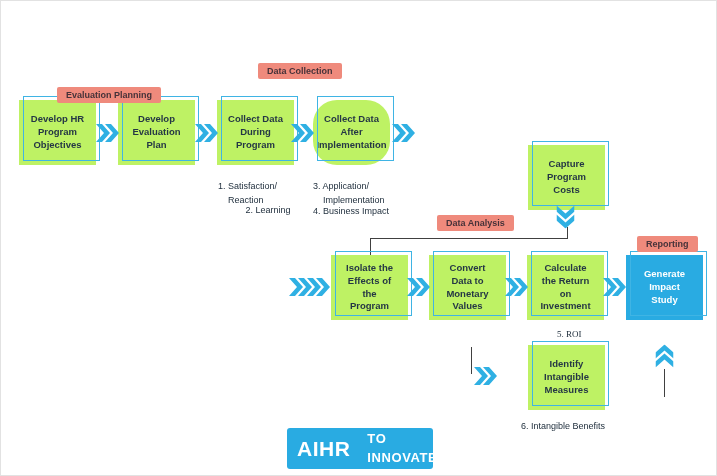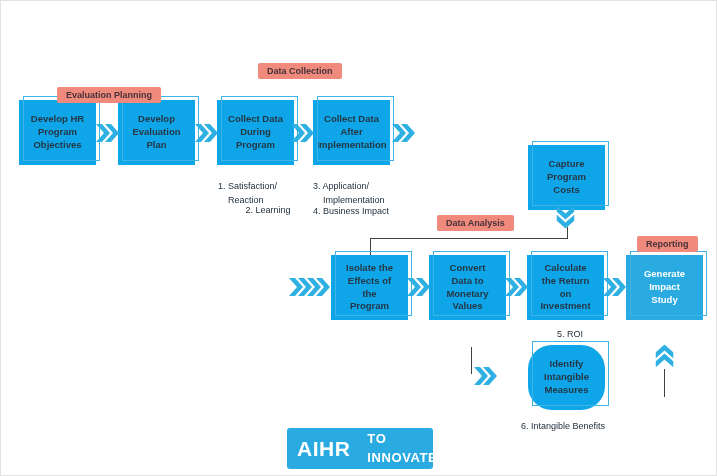--- a/index.html
+++ b/index.html
@@ -15,21 +15,21 @@
   }
   .title .accent { color:#29abe2; }
 
   .stage-label {
     position:absolute; background:#ef8a7c; color:#463239;
     font-size:9px; font-weight:bold; padding:3px 9px; border-radius:2px;
     white-space:nowrap; z-index:3;
   }
 
   .box {
-    position:absolute; width:77px; height:65px; background:#0ea5e9;
+    position:absolute; width:77px; height:65px; background:#bef264;
     color:#253745; font-weight:bold; font-size:9.5px; line-height:1.35;
     display:flex; align-items:center; justify-content:center; text-align:center;
     padding:3px 11px; box-sizing:border-box; z-index:2;
   }
   .box::after {
     content:""; position:absolute; top:-4px; left:4px; right:-4px; bottom:4px;
     border:1px solid #3fb4e4; pointer-events:none;
   }
   .box.solid { background:#29abe2; color:#ffffff; padding:3px 12px; }
 
@@ -68,21 +68,21 @@
 
   <div class="box" style="left:18px; top:99px;">
     <span>Develop HR Program Objectives</span>
   </div>
   <div class="box" style="left:117px; top:99px;">
     <span>Develop Evaluation Plan</span>
   </div>
   <div class="box" style="left:216px; top:99px;">
     <span>Collect Data During Program</span>
   </div>
-  <div class="box" style="left:312px; top:99px;">
+  <div class="box" style="left:312px; top:99px;border-radius:24px;">
     <span>Collect Data After Implementation</span>
   </div>
 
   <div class="chev" style="left:95px; top:123px;">
     <svg width="23" height="18" viewBox="0 0 23 18">
         <polygon points="0,0 6,0 14,9 6,18 0,18 8,9"></polygon>
         <polygon points="9,0 15,0 23,9 15,18 9,18 17,9"></polygon>
       </svg>
   </div>
   <div class="chev" style="left:194px; top:123px;">
@@ -157,31 +157,31 @@
         <polygon points="9,0 15,0 23,9 15,18 9,18 17,9"></polygon>
       </svg>
   </div>
   <div class="chev" style="left:602px; top:277px;">
     <svg width="23" height="18" viewBox="0 0 23 18">
         <polygon points="0,0 6,0 14,9 6,18 0,18 8,9"></polygon>
         <polygon points="9,0 15,0 23,9 15,18 9,18 17,9"></polygon>
       </svg>
   </div>
 
-  <div class="note" style="left:556px; top:327px; width:60px;">5. ROI</div>
+  <div class="note" style="left:556px; top:327px; width:60px;font-family:Liberation Serif, serif;">5. ROI</div>
 
   <div class="line" style="left:470px; top:346px; width:1px; height:27px;"></div>
   <div class="chev" style="left:473px; top:366px;">
     <svg width="23" height="18" viewBox="0 0 23 18">
         <polygon points="0,0 6,0 14,9 6,18 0,18 8,9"></polygon>
         <polygon points="9,0 15,0 23,9 15,18 9,18 17,9"></polygon>
       </svg>
   </div>
 
-  <div class="box" style="left:527px; top:344px;border-radius:24px;">
+  <div class="box" style="left:527px; top:344px;">
     <span>Identify Intangible Measures</span>
   </div>
   <div class="note" style="left:520px; top:419px; width:110px;">6. Intangible Benefits</div>
 
   <div class="chev up" style="left:652px; top:346px;">
     <svg width="23" height="18" viewBox="0 0 23 18">
         <polygon points="0,0 6,0 14,9 6,18 0,18 8,9"></polygon>
         <polygon points="9,0 15,0 23,9 15,18 9,18 17,9"></polygon>
       </svg>
   </div>

